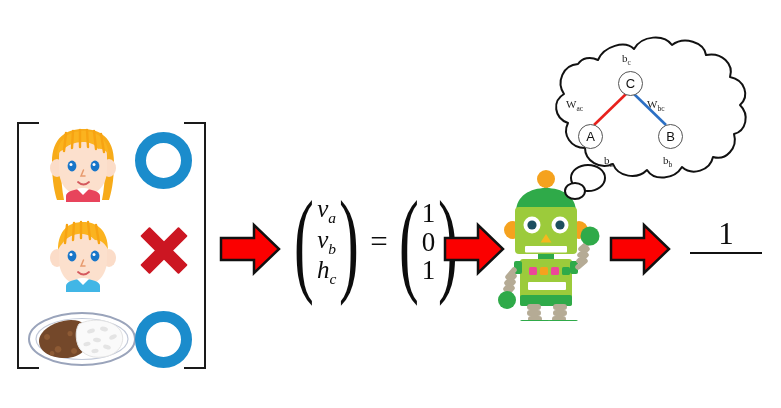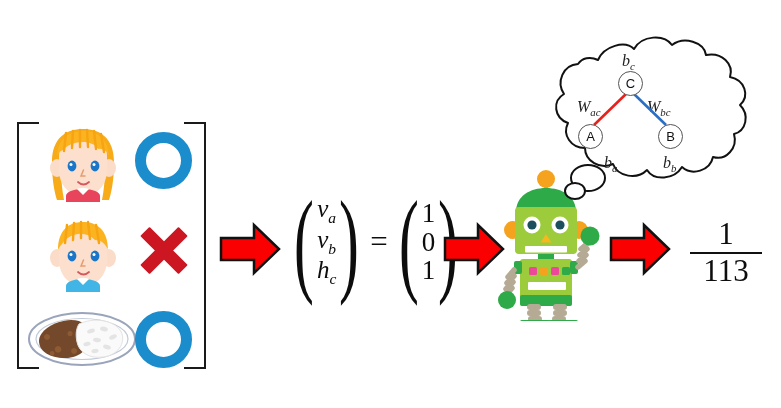--- a/index.html
+++ b/index.html
@@ -91,22 +91,21 @@
     border: 1.2px solid #555;
     background: #fff;
     font-family: "Liberation Sans", sans-serif;
     font-size: 13px;
     color: #111;
     display: flex; align-items: center; justify-content: center;
     z-index: 3;
   }
   .glabel {
     position: absolute;
-    font-style: italic;
-    font-size: 16px;
+    font-size: 11px;
     color: #222;
     white-space: nowrap;
   }
   .glabel sub { font-size: 0.68em; }
 </style>
 </head>
 <body>
 
 <div id="canvas">
 
@@ -304,33 +303,32 @@
 
     <div class="glabel" style="left:92px; top:22px;">
       <span>b</span><sub>c</sub>
     </div>
     <div class="glabel" style="left:53px; top:124px;margin-left:21px;">
       <span>b</span><sub>a</sub>
     </div>
     <div class="glabel" style="left:133px; top:124px;">
       <span>b</span><sub>b</sub>
     </div>
-    <div class="glabel" style="left:47px; top:68px;">
+    <div class="glabel" style="left:36px; top:68px;">
       <span>W</span><sub>ac</sub>
     </div>
     <div class="glabel" style="left:117px; top:68px;text-align:center;">
       <span>W</span><sub>bc</sub>
     </div>
   </div>
 
   <div class="abs arrow" style="left:609px; top:222px;">
     <svg width="62" height="54" viewBox="0 0 62 54">
       <path d="M2 16 L35 16 L35 3 L60 27 L35 51 L35 38 L2 38 Z" fill="#fb0000" stroke="#111111" stroke-width="2.5" stroke-linejoin="miter"></path>
     </svg>
   </div>
 
   <div class="abs math frac" style="left:690px; top:218px; width:72px;">
     <div class="num">1</div>
     <div class="bar"></div>
-    <div class="den">113</div>
   </div>
 
 </div>
 
 </body></html>

